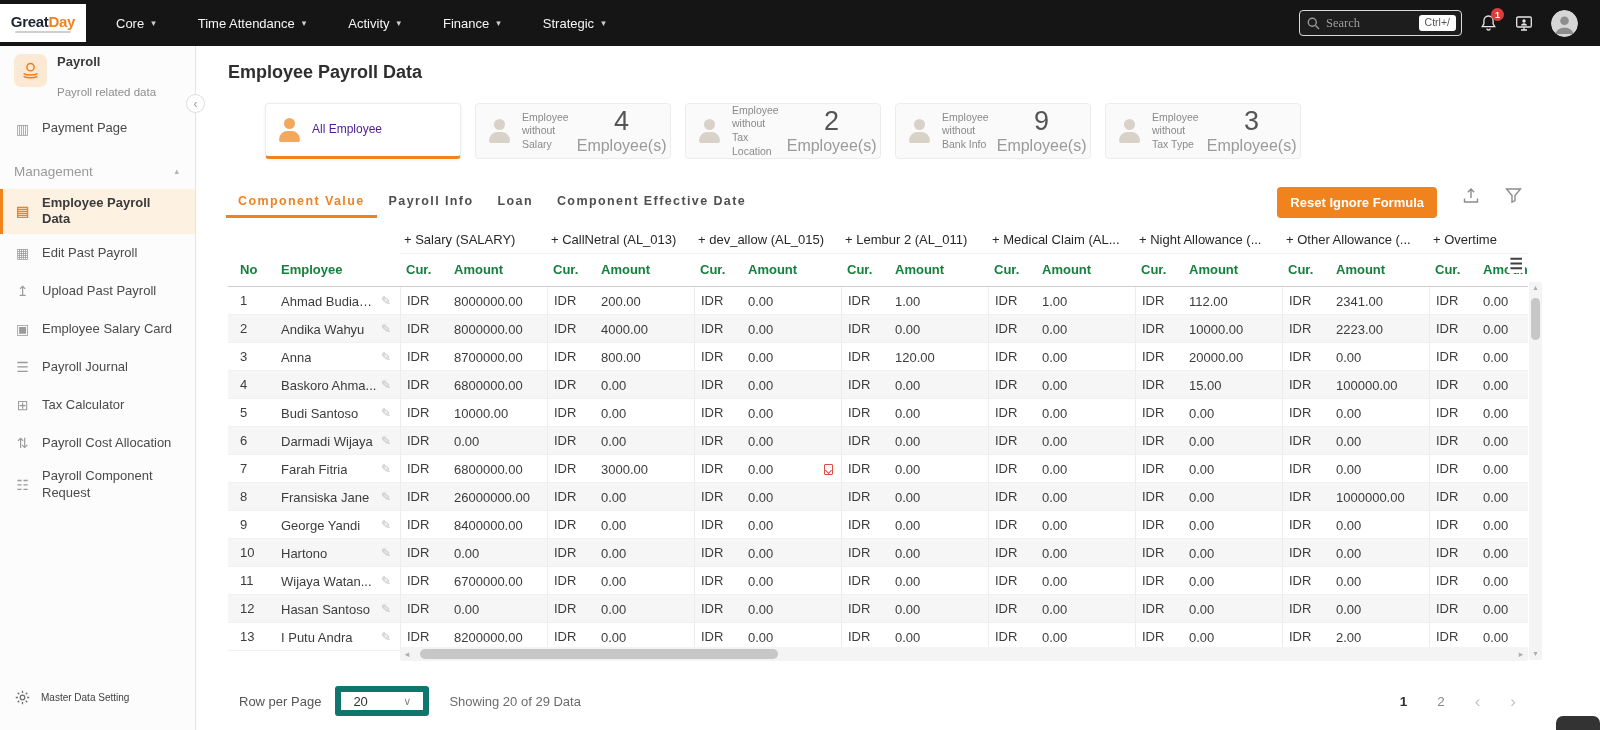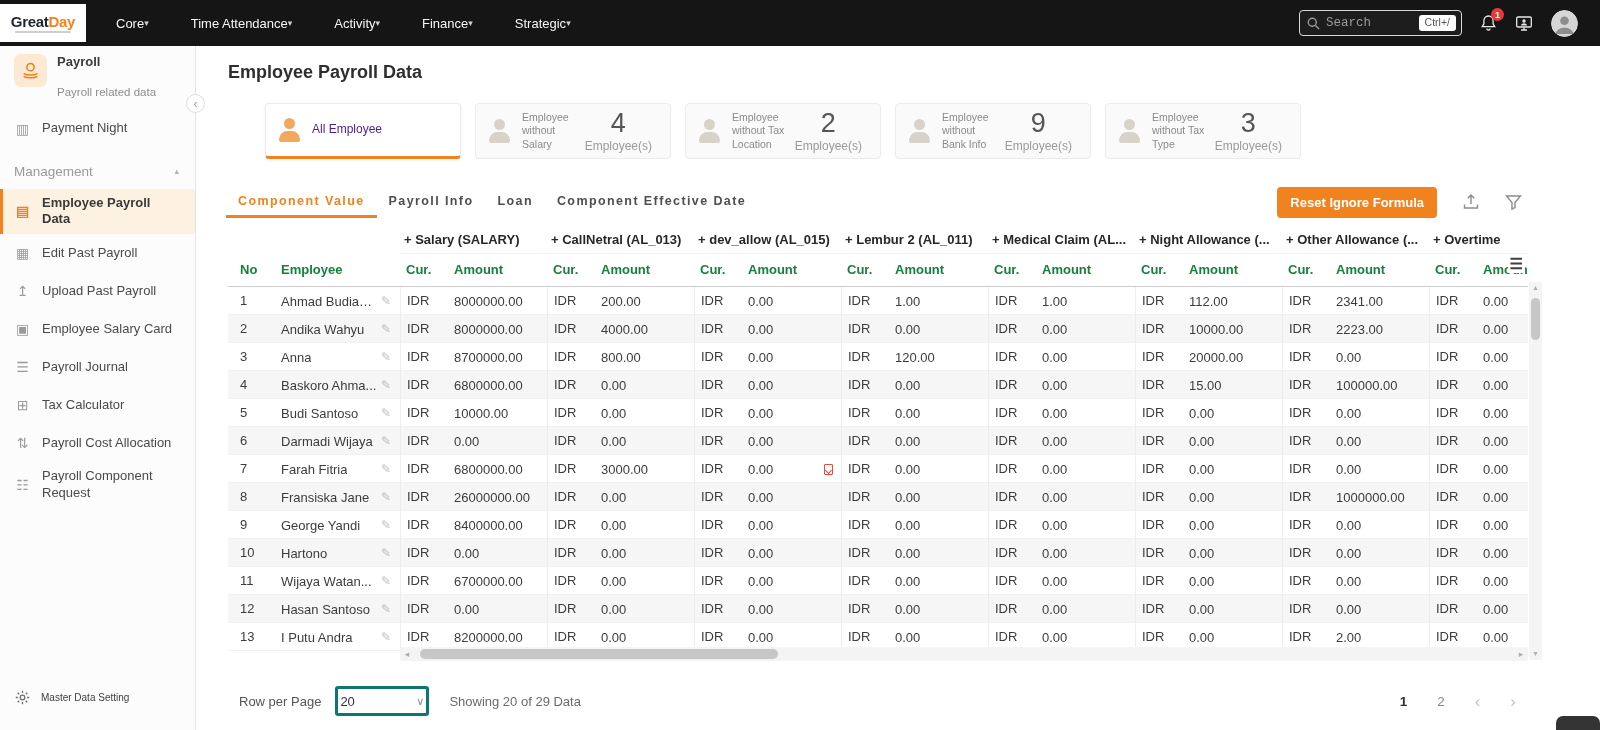--- a/index.html
+++ b/index.html
@@ -8,27 +8,27 @@
 
   
   .navbar{position:absolute;top:0;left:0;width:1600px;height:46px;background:#151515;
     display:flex;align-items:center;color:#f2f2f2;z-index:30}
   .logo{width:86px;height:38px;background:#fff;display:flex;flex-direction:column;
     align-items:center;justify-content:center;cursor:pointer}
   .logo-text{font-weight:bold;font-size:15px;color:#1d2430;line-height:1;letter-spacing:-.3px}
   .logo-text .day{color:#f0831e}
   .logo-tagbar{width:56px;height:2px;background:#cfcfcf;margin-top:2px;border-radius:1px}
   .nav-menus{display:flex;gap:42px;padding-left:30px;align-items:center}
-  .nav-item{display:flex;align-items:center;cursor:pointer;font-size:13px;color:#f5f5f5}
+  .nav-item{display:flex;align-items:center;gap:7px;cursor:pointer;font-size:13px;color:#f5f5f5}
   .nav-caret{font-size:9px;color:#cfcfcf}
   .nav-right{margin-left:auto;display:flex;align-items:center;gap:18px;margin-right:22px}
   .searchbox{width:163px;height:26px;border:1px solid #d9d9d9;border-radius:4px;
     display:flex;align-items:center;padding:0 5px 0 7px;gap:6px;background:#1d1d1d}
   .search-in{flex:1;min-width:0;background:transparent;border:none;outline:none;
-    color:#8b5cf6;font-size:12.5px;font-family:Liberation Mono, monospace}
+    color:#8b5cf6;font-size:12.5px;font-family:Liberation Serif, serif}
   .search-in::placeholder{color:#9d9d9d}
   .kbd{background:#fff;color:#555;font-size:10.5px;padding:2px 6px;border-radius:3px;line-height:1.1}
   .bell-wrap{position:relative;cursor:pointer;display:flex}
   .badge{position:absolute;top:-6px;right:-7px;min-width:13px;height:13px;border-radius:7px;
     background:#e23c39;color:#fff;font-size:9px;font-weight:bold;display:flex;
     align-items:center;justify-content:center;padding:0 3px}
   .nav-ic{color:#e8e8e8;display:flex;cursor:pointer}
   .avatar{width:27px;height:27px;border-radius:50%;overflow:hidden;cursor:pointer;display:flex}
 
   
@@ -65,37 +65,37 @@
   .p-ic{width:28px;height:28px;position:relative;flex:none;--pc:#d9d2c8}
   .card.active .p-ic{--pc:#f3a95d}
   .p-ic::before{content:"";position:absolute;left:8px;top:2px;width:11px;height:11px;
     border-radius:50%;background:var(--pc)}
   .p-ic::after{content:"";position:absolute;left:3px;top:15px;width:21px;height:11px;
     border-radius:10px 10px 3px 3px;background:var(--pc)}
   .card-label{font-size:10.5px;color:#8a8a8a;line-height:1.3;width:72px}
   .card.active .card-label{color:#4c1d95;font-size:12px;width:auto}
   .card-right{margin-left:auto;display:flex;flex-direction:column;align-items:center;padding-right:8px}
   .card-num{font-size:27px;color:#555;line-height:1}
-  .card-unit{font-size:12px;color:#9a9a9a;margin-top:2px}
+  .card-unit{font-size:16px;color:#9a9a9a;margin-top:2px}
 
   .tabsrow{position:absolute;left:29px;top:148px;right:78px;display:flex;align-items:center}
   .tabs{display:flex;align-self:flex-end}
   .tab{font-size:12.5px;font-weight:bold;letter-spacing:1.4px;color:#4f4f4f;
     padding:8px 12px 10px;cursor:pointer;white-space:nowrap}
   .tab.active{color:#f0831e;border-bottom:3px solid #f0831e;padding-bottom:7px}
-  .actions{margin-left:auto;display:flex;align-items:center;gap:25px}
+  .actions{margin-left:auto;display:flex;gap:25px}
   .reset-btn{background:#f0831e;color:#fff;font-weight:bold;font-size:13px;border:none;
     border-radius:4px;padding:8px 13px;cursor:pointer;font-family:"Liberation Sans",sans-serif}
   .act-ic{display:flex;cursor:pointer}
 
   
   .tablewrap{position:absolute;left:31px;top:187px;width:1300px;height:436px;overflow:hidden}
   .grid-cols{display:grid;grid-template-columns:40px 132px repeat(8,48px 99px)}
   .grid-groups{display:grid;grid-template-columns:172px repeat(8,147px)}
-  .gcell{font-size:13px;font-weight:bold;color:#272727;padding:7px 0 6px 4px;
+  .gcell{font-size:13px;font-weight:normal;color:#272727;padding:7px 0 6px 4px;
     white-space:nowrap;overflow:hidden;border-bottom:1px solid #f3f3f3}
   .g-spacer{border-bottom:none}
   .hsub{border-bottom:1px solid #cdcdcd}
   .hsub>div{font-size:13px;font-weight:bold;color:#15803d;padding:8px 0 9px;white-space:nowrap;overflow:hidden}
   .h-no{padding-left:12px!important}
   .h-emp{padding-left:13px!important}
   .sh-cur{padding-left:6px!important}
   .sh-amt{padding-left:6px!important}
   .col-settings{position:absolute;right:3px;top:30px;font-size:15px;font-weight:bold;
     color:#3f3f3f;cursor:pointer;background:#fff;padding:0 2px}
@@ -124,22 +124,22 @@
   .hs-thumb{position:absolute;left:6px;top:2px;width:358px;height:10px;background:#c7c7c7;border-radius:5px;cursor:grab}
   .vscroll{position:absolute;left:1332px;top:244px;width:13px;height:378px;background:#f4f4f4;
     display:flex;flex-direction:column;align-items:center;border-radius:2px}
   .vs-arrow{height:12px;color:#adadad;font-size:8px;line-height:12px;cursor:pointer}
   .vs-track{flex:1;width:100%;position:relative;cursor:pointer}
   .vs-thumb{position:absolute;top:4px;left:2px;width:9px;height:42px;background:#c7c7c7;border-radius:5px;cursor:grab}
 
   
   .foot{position:absolute;left:42px;top:646px;right:84px;height:34px;display:flex;align-items:center}
   .rpp-label{color:#555;font-size:13px}
-  .rpp-box{margin-left:14px;width:94px;height:30px;border:3px solid #0f766e;border-radius:3px;
-    background:#fff;display:flex;align-items:center;padding:0 2px;cursor:pointer}
+  .rpp-box{margin-left:14px;width:94px;height:30px;border:6px solid #0f766e;border-radius:3px;
+    background:#fff;display:flex;align-items:center;padding:0 12px;cursor:pointer}
   .rpp-caret{margin-left:auto;color:#8a8a8a;font-size:11px}
   .showing{margin-left:20px;color:#6b6b6b;font-size:13px}
   .pager{margin-left:auto;display:flex;align-items:center;gap:30px;font-size:13.5px}
   .pages{display:flex;gap:30px}
   .page-num{color:#8a8a8a;cursor:pointer}
   .page-num.current{color:#2e2e2e;font-weight:bold}
   .pg-nav{color:#c4c4c4;font-size:17px;cursor:pointer;line-height:1}
 
   .chat-widget{position:absolute;left:1556px;top:716px;width:44px;height:14px;
     background:#333;border-radius:7px 7px 0 0;z-index:40;cursor:pointer}
@@ -221,21 +221,21 @@
           <path d="M3.2 12.8c2.2 1.6 10.4 1.6 12.6 0M3.2 15.6c2.2 1.6 10.4 1.6 12.6 0" stroke="#ef7d1a" stroke-width="1.5" fill="none" stroke-linecap="round"></path>
         </svg>
     </div>
     <div>
       <div class="module-title">Payroll</div>
       <div class="module-sub">Payroll related data</div>
     </div>
   </div>
   <div class="side-item">
     <span class="side-ic">▥</span>
-    <span class="side-label">Payment Night</span>
+    <span class="side-label">Payment Page</span>
   </div>
   <div class="section-head">
     <span>Management</span>
     <span class="section-caret">▴</span>
   </div>
   <div id="side-items">
   <div class="side-item active">
     <span class="side-ic">▤</span>
     <span class="side-label">Employee Payroll Data</span>
   </div>

